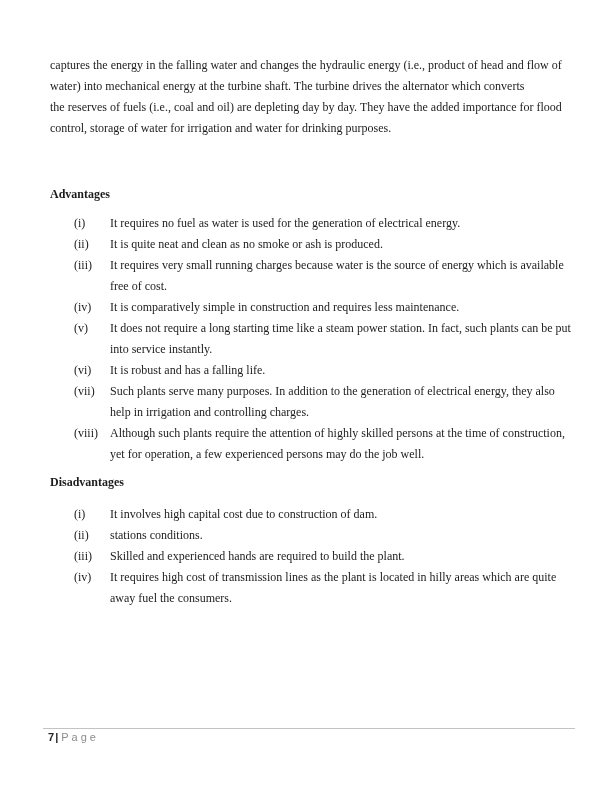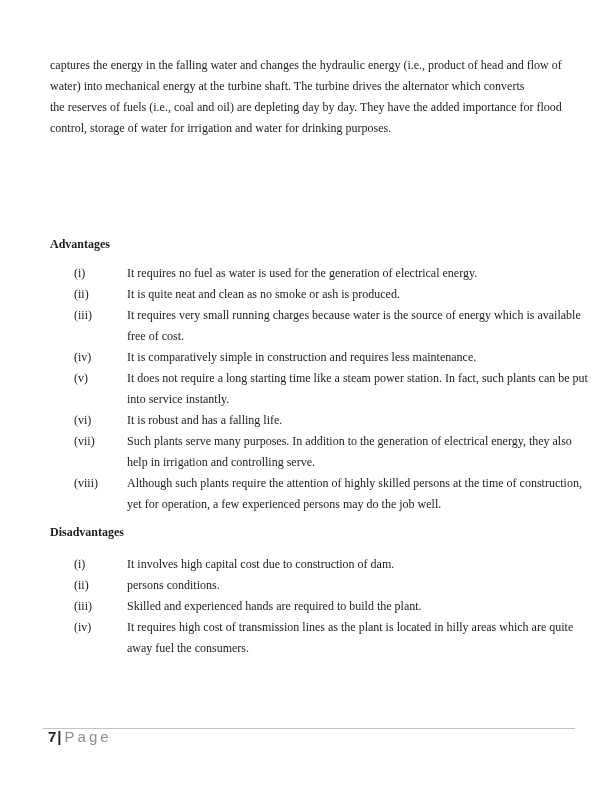--- a/index.html
+++ b/index.html
@@ -27,55 +27,54 @@
     height: 21px;
     line-height: 21px;
     white-space: nowrap;
   }
   .heading {
     height: 21px;
     line-height: 21px;
     font-weight: 700;
     white-space: nowrap;
   }
-  .h-adv { margin-top: 95px; }
+  .h-adv { margin-top: 45px; }
   .h-dis { margin-top: 7px; }
   .list { margin-top: 8px; }
   .list-dis { margin-top: 11px; }
   .item {
     position: relative;
     padding-left: 60px;
   }
   .item .num {
     position: absolute;
     left: 24px;
     top: 0;
     height: 21px;
     line-height: 21px;
   }
   .item .l {
     height: 21px;
     line-height: 21px;
     white-space: nowrap;
-    margin-left: 17px;
   }
   .footer-rule {
     position: absolute;
     left: 43px;
     right: 37px;
     top: 728px;
     border-top: 1px solid #c3c3c3;
     height: 0;
   }
   .footer {
     position: absolute;
     left: 48px;
     top: 731px;
     font-family: "Liberation Sans", sans-serif;
-    font-size: 15px;
+    font-size: 11px;
     line-height: 12px;
     color: #262626;
   }
   .footer .pgnum {
     font-weight: 700;
     color: #262626;
   }
   .footer .bar {
     font-weight: 700;
     color: #262626;
@@ -125,39 +124,39 @@
         <div class="l">It does not require a long starting time like a steam power station. In fact, such plants can be put</div>
         <div class="l">into service instantly.</div>
       </div>
       <div class="item">
         <span class="num">(vi)</span>
         <div class="l">It is robust and has a falling life.</div>
       </div>
       <div class="item">
         <span class="num">(vii)</span>
         <div class="l">Such plants serve many purposes. In addition to the generation of electrical energy, they also</div>
-        <div class="l">help in irrigation and controlling serve.</div>
+        <div class="l">help in irrigation and controlling charges.</div>
       </div>
       <div class="item">
         <span class="num">(viii)</span>
         <div class="l">Although such plants require the attention of highly skilled persons at the time of construction,</div>
         <div class="l">yet for operation, a few experienced persons may do the job well.</div>
       </div>
     </div>
 
     <div class="heading h-dis">Disadvantages</div>
 
     <div class="list list-dis">
       <div class="item">
         <span class="num">(i)</span>
         <div class="l">It involves high capital cost due to construction of dam.</div>
       </div>
       <div class="item">
         <span class="num">(ii)</span>
-        <div class="l">persons conditions.</div>
+        <div class="l">stations conditions.</div>
       </div>
       <div class="item">
         <span class="num">(iii)</span>
         <div class="l">Skilled and experienced hands are required to build the plant.</div>
       </div>
       <div class="item">
         <span class="num">(iv)</span>
         <div class="l">It requires high cost of transmission lines as the plant is located in hilly areas which are quite</div>
         <div class="l">away fuel the consumers.</div>
       </div>

